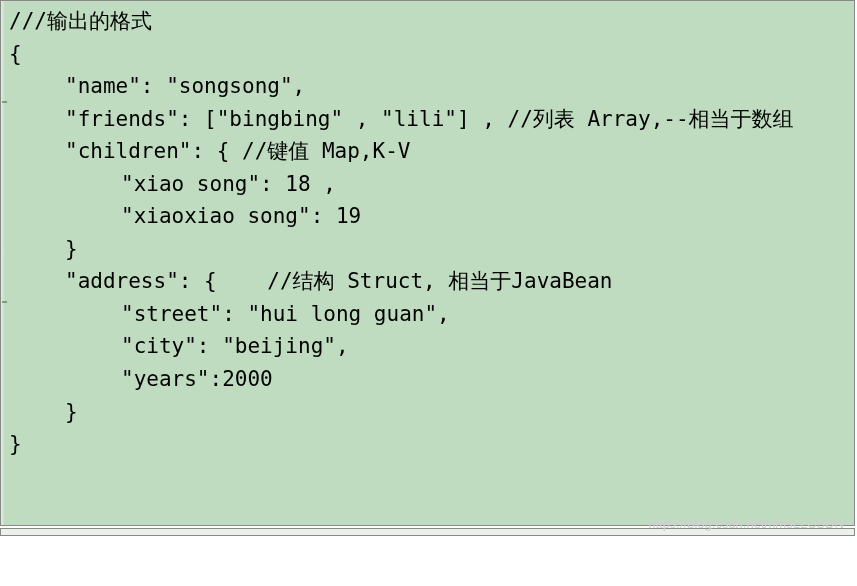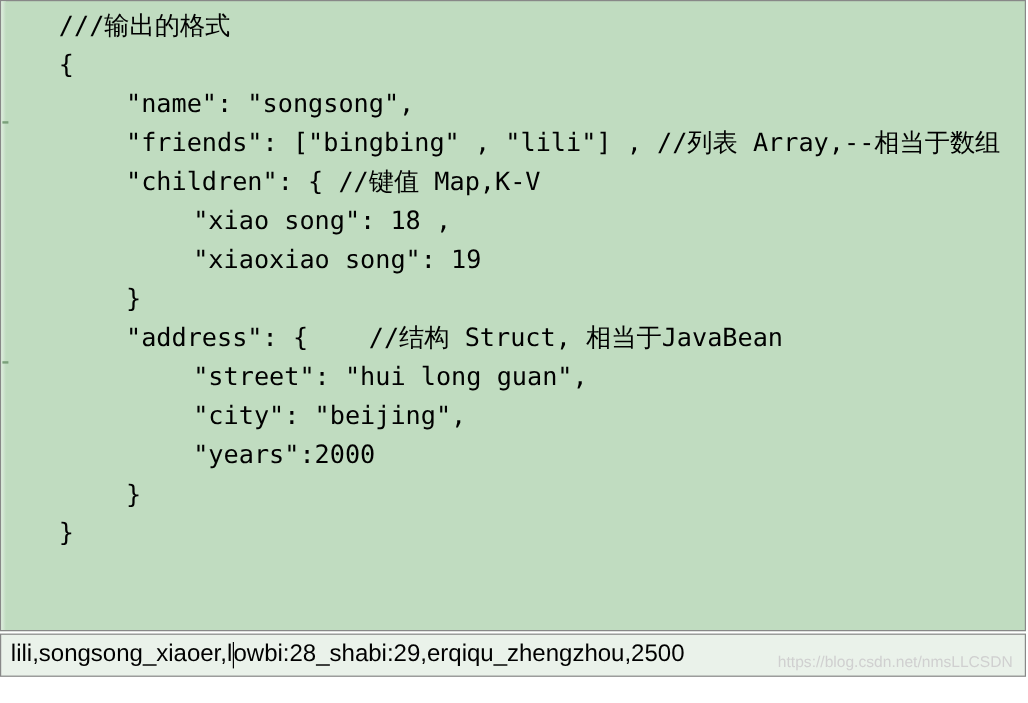--- a/index.html
+++ b/index.html
@@ -1,20 +1,20 @@
 <!DOCTYPE html>
 <html><head>
 <meta charset="utf-8">
 <style>
 * { margin:0; padding:0; box-sizing:border-box; }
 body { width:857px; height:586px; background:#fff; font-family:"Microsoft YaHei",Arial,sans-serif; font-size:21px; color:#000; line-height:1.55; overflow:hidden; position:relative; }
 .code-block { background:#c0dcc0; border:1px solid #888; width:855px; height:526px; padding:4px 8px; position:relative; }
 .left-edge { position:absolute; left:0; top:0; width:4px; height:100%; background:linear-gradient(to right,#dfeedf,#c0dcc0); }
 .tick { position:absolute; left:1px; width:5px; height:2px; background:#7aa07a; }
-.code-block .line { white-space:pre; font-family:"Microsoft YaHei",Consolas,monospace;margin-left:40px; }
+.code-block .line { white-space:pre; font-family:"Microsoft YaHei",Consolas,monospace; }
 .ind1 { padding-left:56px; }
 .ind2 { padding-left:112px; }
 .bottom-box { background:#eaf2ea; border:1px solid #888; margin-top:2px; width:855px; padding:3px 8px; font-size:20px; line-height:1.38; position:relative; }
 .bottom-box .cursor { display:inline-block; width:1px; height:22px; background:#000; vertical-align:middle; margin:0 0px; }
 .watermark { position:absolute; right:10px; bottom:2px; color:#d0d0d0; font-size:13px; font-family:Arial,sans-serif; }
 </style>
 </head>
 <body>
 
 <div class="code-block">
@@ -34,15 +34,14 @@
   <div class="line ind1"></div>
   <div class="line ind1">"address": {    //结构 Struct, 相当于JavaBean</div>
   <div class="line ind2">"street": "hui long guan",</div>
   <div class="line ind2">"city": "beijing",</div>
   <div class="line ind2">"years":2000</div>
   <div class="line ind1">}</div>
   <div class="line">}</div>
 </div>
 
 <div class="bottom-box">
-  <div><span>lili,songsong_xiaoer,l</span><span class="cursor"></span><span>owbi:28_shabi:29,erqiqu_zhengzhou,2500</span></div>
   <div class="watermark">https://blog.csdn.net/nmsLLCSDN</div>
 </div>
 
 </body></html>

